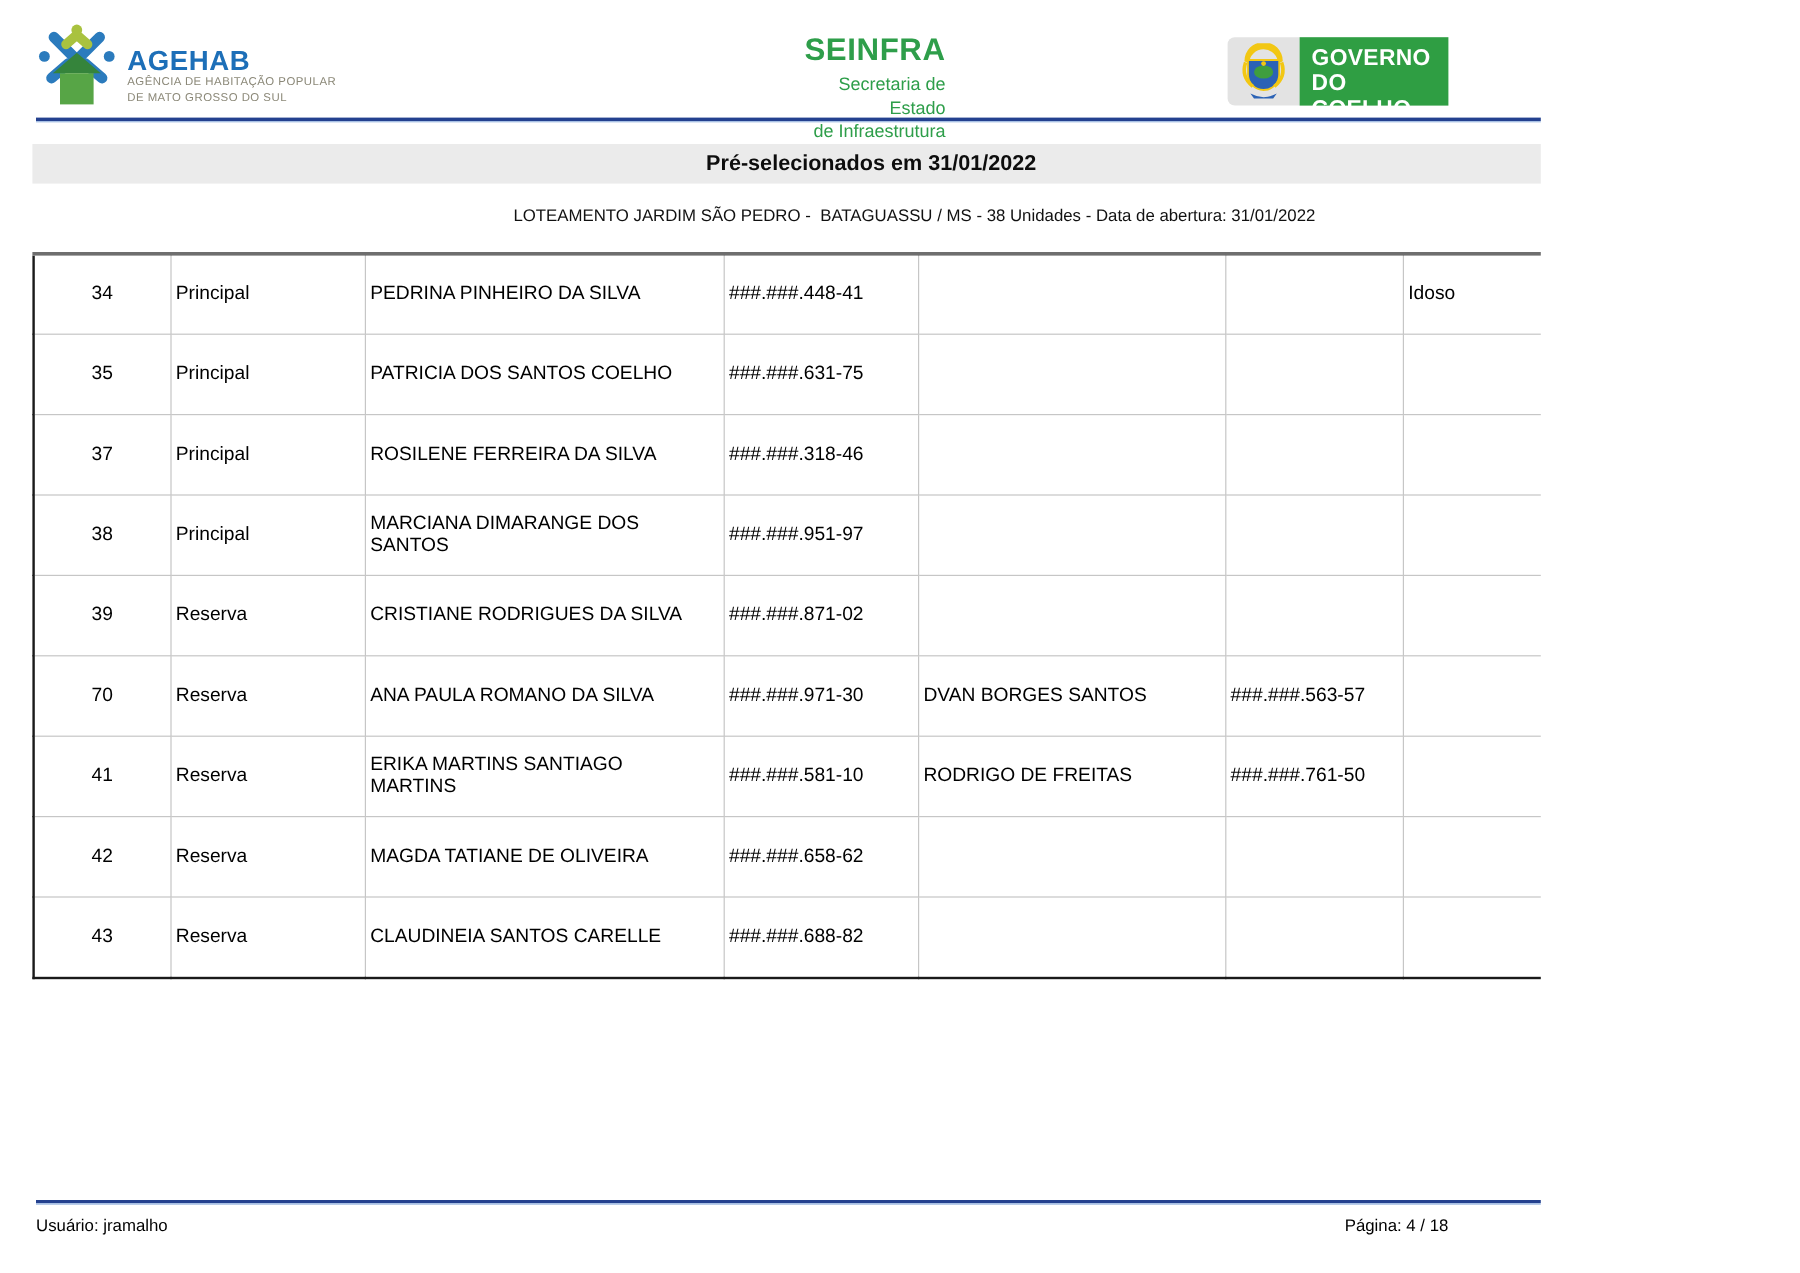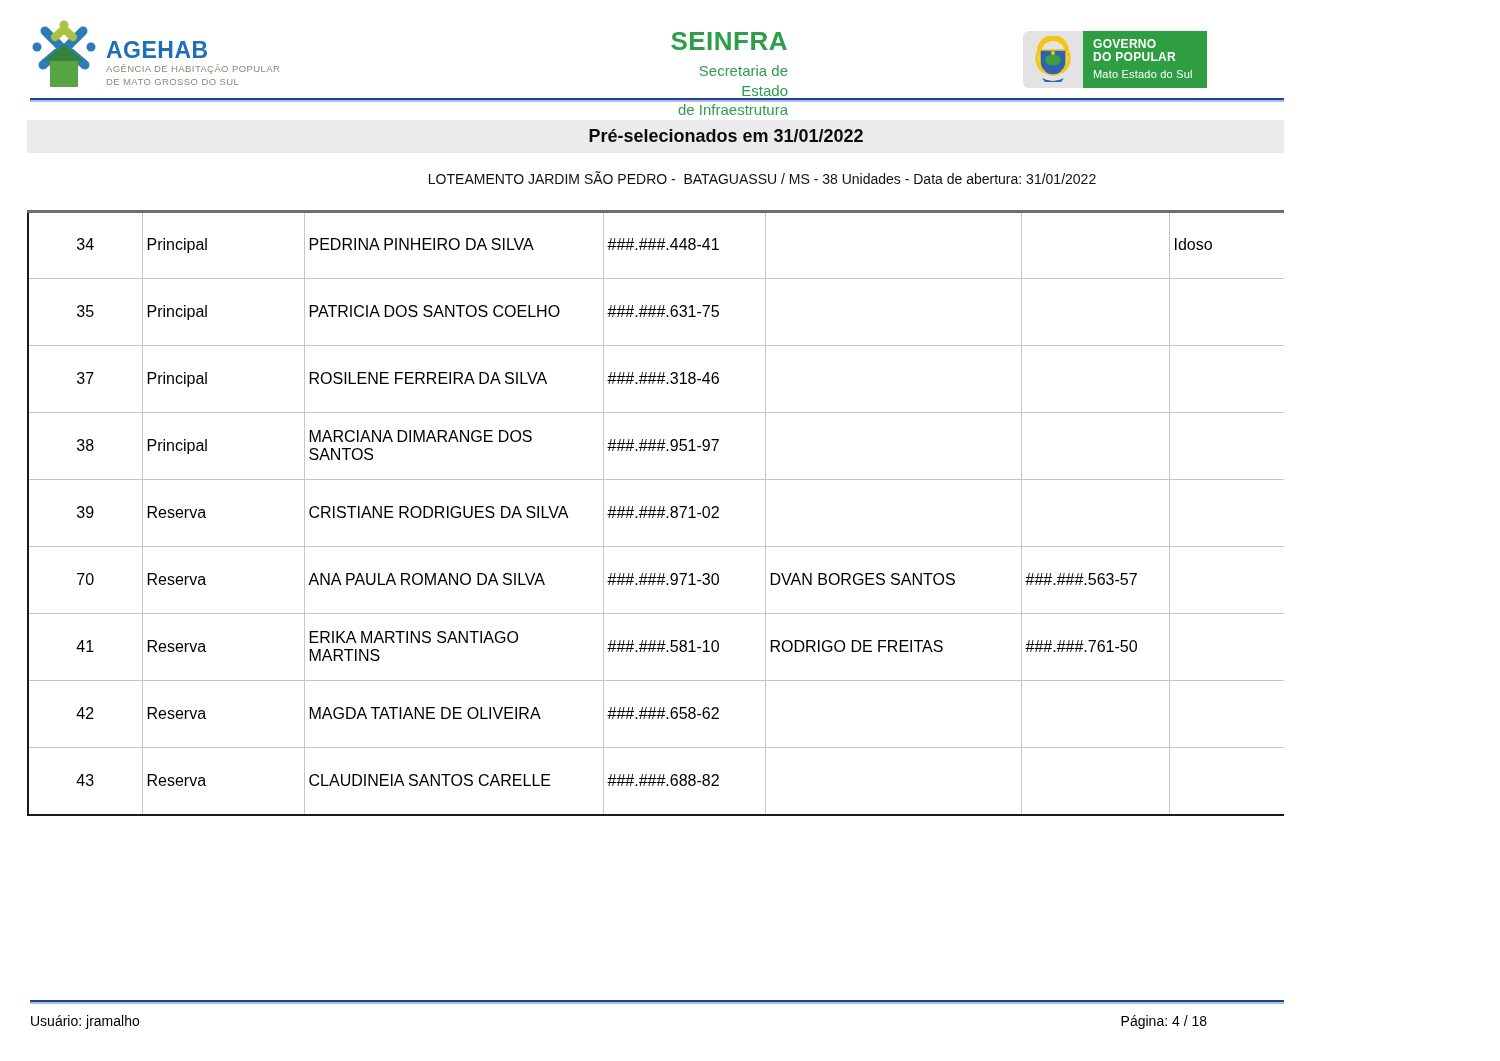--- a/index.html
+++ b/index.html
@@ -16,21 +16,21 @@
   .agehab-sub { font-size:9.5px; color:#8b8878; letter-spacing:.4px; line-height:1.25; margin-top:1px; }
 
   .seinfra { position:absolute; left:648px; top:28px; width:140px; text-align:right; }
   .seinfra-name { font-size:26px; font-weight:bold; color:var(--seinfra-green,#2e9e4a); line-height:1; letter-spacing:.5px; }
   .seinfra-sub { font-size:15px; color:var(--seinfra-green,#2e9e4a); line-height:1.3; }
   .seinfra-sub.first { margin-top:7px; }
 
   .gov { position:absolute; right:77px; top:31px; height:57px; display:flex; }
   .gov-crest { width:60px; height:57px; background:#e3e3e3; border-radius:6px 0 0 6px; display:flex; align-items:center; justify-content:center; }
   .gov-green { width:124px; height:57px; background:var(--gov-green,#2f9e43); color:#fff; padding:7px 0 0 10px; }
-  .gov-line1 { font-size:12px; font-weight:bold; line-height:1.12; letter-spacing:.3px; }
+  .gov-line1 { font-size:19px; font-weight:bold; line-height:1.12; letter-spacing:.3px; }
   .gov-line3 { font-size:11px; margin-top:3px; letter-spacing:.2px; }
 
   .rule { position:absolute; left:30px; width:1395px; height:4px;
           background:linear-gradient(to bottom, var(--rule-blue,#24418f) 0, var(--rule-blue,#24418f) 2.5px, var(--rule-blue-light,#a8c0e4) 2.5px, var(--rule-blue-light,#a8c0e4) 4px); }
   .rule-top { top:98px; }
   .rule-bottom { top:1000px; }
 
   
   .title-band { position:absolute; left:27px; top:120px; width:1398px; height:33px;
                 background:var(--band-gray,#ebebeb); text-align:center; line-height:33px; }
@@ -95,21 +95,21 @@
         <path d="M8 14 h26 v12 a13 13 0 0 1 -26 0 z" fill="#2b62b5" stroke="#f2c713" stroke-width="1.5"></path>
         <ellipse cx="21" cy="24" rx="8" ry="5.5" fill="#3f9e3f"></ellipse>
         <circle cx="21" cy="17" r="2" fill="#f2c713"></circle>
         <path d="M6 16 q -4 12 6 20" fill="none" stroke="#f2c713" stroke-width="3"></path>
         <path d="M36 16 q 4 12 -6 20" fill="none" stroke="#f2c713" stroke-width="3"></path>
         <path d="M10 42 q 11 6 22 0 l -3 4 h -16 z" fill="#2b62b5"></path>
       </svg>
     </div>
     <div class="gov-green">
       <div class="gov-line1">GOVERNO</div>
-      <div class="gov-line1">DO POPULAR</div>
+      <div class="gov-line1">DO COELHO</div>
       <div class="gov-line3">Mato Estado do Sul</div>
     </div>
   </div>
 
   <div class="rule rule-top"></div>
 
   <div class="title-band">
     <span>Pré-selecionados em 31/01/2022</span>
   </div>
   <div class="subtitle">LOTEAMENTO JARDIM SÃO PEDRO -  BATAGUASSU / MS - 38 Unidades - Data de abertura: 31/01/2022</div>

